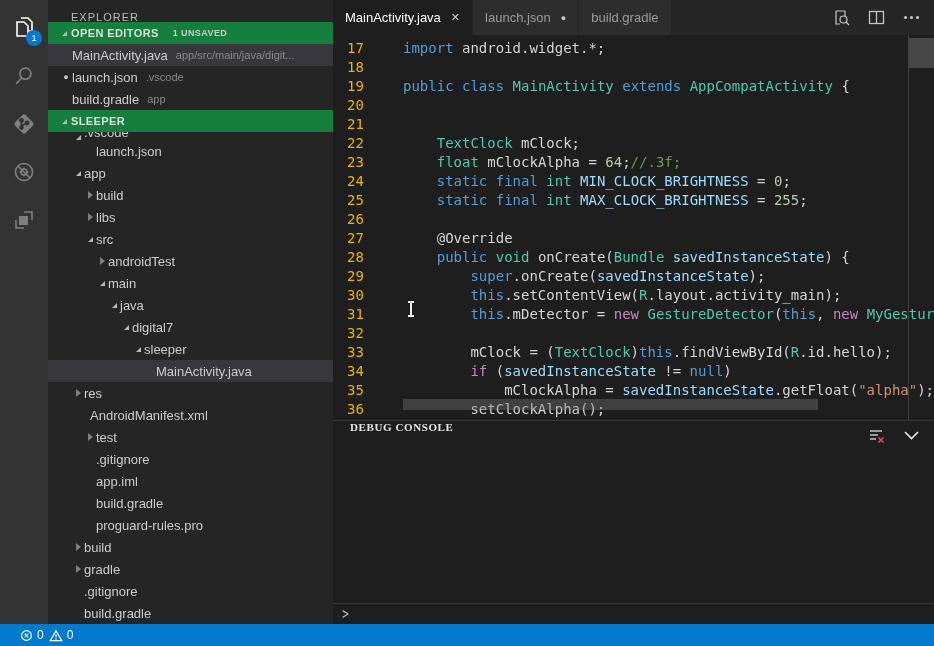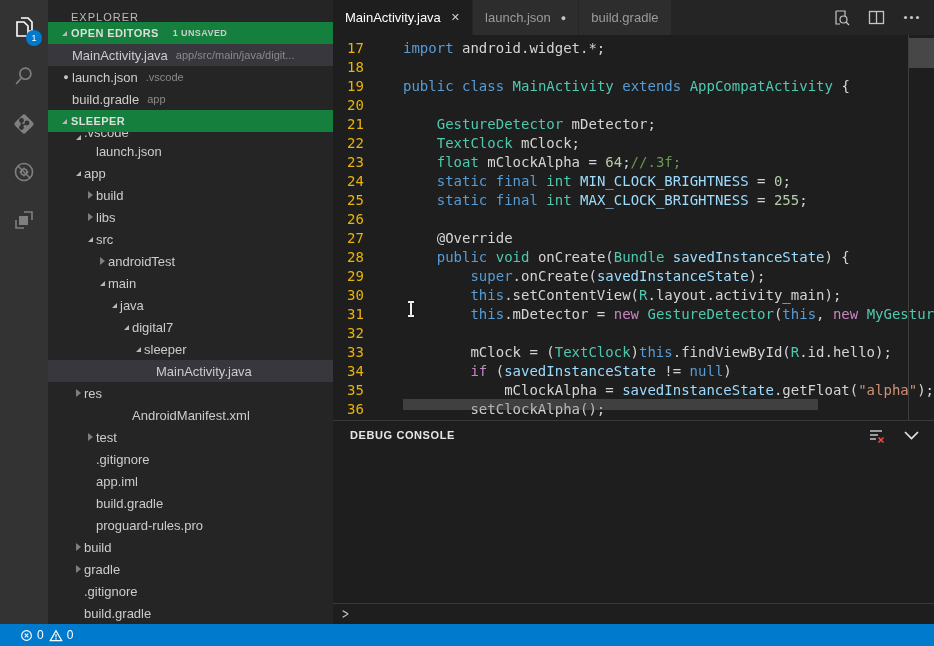--- a/index.html
+++ b/index.html
@@ -46,21 +46,21 @@
   .editor { height:385px; position:relative; background:#1e1e1e; overflow:hidden; flex:none; }
   .code { padding-top:4px; font-family:"DejaVu Sans Mono", monospace; font-size:14px; }
   .cl { height:19px; line-height:19px; display:flex; white-space:pre; }
   .cl .ln { width:70px; padding-right:25px; text-align:center; color:#eab308; flex:none; }
   .ruler-line { position:absolute; left:575px; top:0; width:1px; height:385px; background:#5a5a5a; opacity:.55; z-index:3; }
   .vthumb { position:absolute; left:576px; top:3px; width:25px; height:30px; background:rgba(121,121,121,.45); z-index:3; }
   .hthumb { position:absolute; left:70px; top:364px; width:415px; height:11px; background:rgba(121,121,121,.38); z-index:3; }
 
   
   .panel { flex:1; background:#1e1e1e; border-top:1px solid #383838; display:flex; flex-direction:column; position:relative; min-height:0; }
-  .panel-header { height:28px; display:flex; align-items:center; padding:0 14px 0 17px; }
+  .panel-header { height:28px; display:flex; padding:0 14px 0 17px;font-family:Liberation Serif, serif; }
   .panel-title { font-size:11px; letter-spacing:.6px; color:#e7e7e7; font-weight:600; cursor:pointer; }
   .panel-actions { margin-left:auto; display:flex; align-items:center; gap:18px; }
   .pa-btn { display:flex; align-items:center; cursor:pointer; }
   .panel-body { flex:1; }
   .panel-input { height:21px; border-top:1px solid #3a3a3a; display:flex; align-items:center; padding-left:9px; cursor:text; }
   .prompt { color:#c0c0c0; font-size:12px; transform:scale(.9,1.25); font-family:"DejaVu Sans Mono", monospace; }
 
   
   .statusbar { height:22px; background:#007acc; color:#ffffff; display:flex; align-items:center;
                font-size:12px; padding:0 10px; flex:none; }
@@ -236,21 +236,21 @@
           <div class="row selected" style="padding-left: 96px;">
             <span class="slot"></span>
             <span>MainActivity.java</span>
           </div>
           <div class="row" style="padding-left: 24px;">
             <span class="slot">
               <span class="tw-col"></span>
             </span>
             <span>res</span>
           </div>
-          <div class="row" style="padding-left: 72px;">
+          <div class="row" style="padding-left: 30px;">
             <span class="slot"></span>
             <span>AndroidManifest.xml</span>
           </div>
           <div class="row" style="padding-left: 36px;">
             <span class="slot">
               <span class="tw-col"></span>
             </span>
             <span>test</span>
           </div>
           <div class="row" style="padding-left: 36px;">
@@ -337,21 +337,21 @@
             </span>
           </div>
       </div>
 
       <div class="editor">
         <div class="code" id="code">
             <div class="cl"><span class="ln">17</span><span><span style="color: rgb(86, 156, 214);">import</span><span style="color: rgb(212, 212, 212);"> android.widget.*;</span></span></div>
             <div class="cl"><span class="ln">18</span><span></span></div>
             <div class="cl"><span class="ln">19</span><span><span style="color: rgb(86, 156, 214);">public</span><span style="color: rgb(212, 212, 212);"> </span><span style="color: rgb(86, 156, 214);">class</span><span style="color: rgb(212, 212, 212);"> </span><span style="color: rgb(78, 201, 176);">MainActivity</span><span style="color: rgb(212, 212, 212);"> </span><span style="color: rgb(86, 156, 214);">extends</span><span style="color: rgb(212, 212, 212);"> </span><span style="color: rgb(78, 201, 176);">AppCompatActivity</span><span style="color: rgb(212, 212, 212);"> {</span></span></div>
             <div class="cl"><span class="ln">20</span><span></span></div>
-            <div class="cl"><span class="ln">21</span><span><span style="color: rgb(212, 212, 212);">    </span><span style="color: rgb(78, 201, 176);">GestureDetector</span><span style="color: rgb(212, 212, 212);"> mDetector;</span></span></div>
+            <div class="cl"><span class="ln">21</span></div>
             <div class="cl"><span class="ln">22</span><span><span style="color: rgb(212, 212, 212);">    </span><span style="color: rgb(78, 201, 176);">TextClock</span><span style="color: rgb(212, 212, 212);"> mClock;</span></span></div>
             <div class="cl"><span class="ln">23</span><span><span style="color: rgb(212, 212, 212);">    </span><span style="color: rgb(78, 201, 176);">float</span><span style="color: rgb(212, 212, 212);"> mClockAlpha = </span><span style="color: rgb(181, 206, 168);">64</span><span style="color: rgb(212, 212, 212);">;</span><span style="color: rgb(106, 153, 85);">//.3f;</span></span></div>
             <div class="cl"><span class="ln">24</span><span><span style="color: rgb(212, 212, 212);">    </span><span style="color: rgb(86, 156, 214);">static</span><span style="color: rgb(212, 212, 212);"> </span><span style="color: rgb(86, 156, 214);">final</span><span style="color: rgb(212, 212, 212);"> </span><span style="color: rgb(78, 201, 176);">int</span><span style="color: rgb(212, 212, 212);"> </span><span style="color: rgb(156, 220, 254);">MIN_CLOCK_BRIGHTNESS</span><span style="color: rgb(212, 212, 212);"> = </span><span style="color: rgb(181, 206, 168);">0</span><span style="color: rgb(212, 212, 212);">;</span></span></div>
             <div class="cl"><span class="ln">25</span><span><span style="color: rgb(212, 212, 212);">    </span><span style="color: rgb(86, 156, 214);">static</span><span style="color: rgb(212, 212, 212);"> </span><span style="color: rgb(86, 156, 214);">final</span><span style="color: rgb(212, 212, 212);"> </span><span style="color: rgb(78, 201, 176);">int</span><span style="color: rgb(212, 212, 212);"> </span><span style="color: rgb(156, 220, 254);">MAX_CLOCK_BRIGHTNESS</span><span style="color: rgb(212, 212, 212);"> = </span><span style="color: rgb(181, 206, 168);">255</span><span style="color: rgb(212, 212, 212);">;</span></span></div>
             <div class="cl"><span class="ln">26</span><span></span></div>
             <div class="cl"><span class="ln">27</span><span><span style="color: rgb(212, 212, 212);">    @Override</span></span></div>
             <div class="cl"><span class="ln">28</span><span><span style="color: rgb(212, 212, 212);">    </span><span style="color: rgb(86, 156, 214);">public</span><span style="color: rgb(212, 212, 212);"> </span><span style="color: rgb(78, 201, 176);">void</span><span style="color: rgb(212, 212, 212);"> onCreate(</span><span style="color: rgb(78, 201, 176);">Bundle</span><span style="color: rgb(212, 212, 212);"> </span><span style="color: rgb(156, 220, 254);">savedInstanceState</span><span style="color: rgb(212, 212, 212);">) {</span></span></div>
             <div class="cl"><span class="ln">29</span><span><span style="color: rgb(212, 212, 212);">        </span><span style="color: rgb(86, 156, 214);">super</span><span style="color: rgb(212, 212, 212);">.onCreate(</span><span style="color: rgb(156, 220, 254);">savedInstanceState</span><span style="color: rgb(212, 212, 212);">);</span></span></div>
             <div class="cl"><span class="ln">30</span><span><span style="color: rgb(212, 212, 212);">        </span><span style="color: rgb(86, 156, 214);">this</span><span style="color: rgb(212, 212, 212);">.setContentView(</span><span style="color: rgb(78, 201, 176);">R</span><span style="color: rgb(212, 212, 212);">.layout.activity_main);</span></span></div>
             <div class="cl"><span class="ln">31</span><span><span style="color: rgb(212, 212, 212);">        </span><span style="color: rgb(86, 156, 214);">this</span><span style="color: rgb(212, 212, 212);">.mDetector = </span><span style="color: rgb(197, 134, 192);">new</span><span style="color: rgb(212, 212, 212);"> </span><span style="color: rgb(78, 201, 176);">GestureDetector</span><span style="color: rgb(212, 212, 212);">(</span><span style="color: rgb(86, 156, 214);">this</span><span style="color: rgb(212, 212, 212);">, </span><span style="color: rgb(197, 134, 192);">new</span><span style="color: rgb(212, 212, 212);"> </span><span style="color: rgb(78, 201, 176);">MyGesture</span></span></div>

